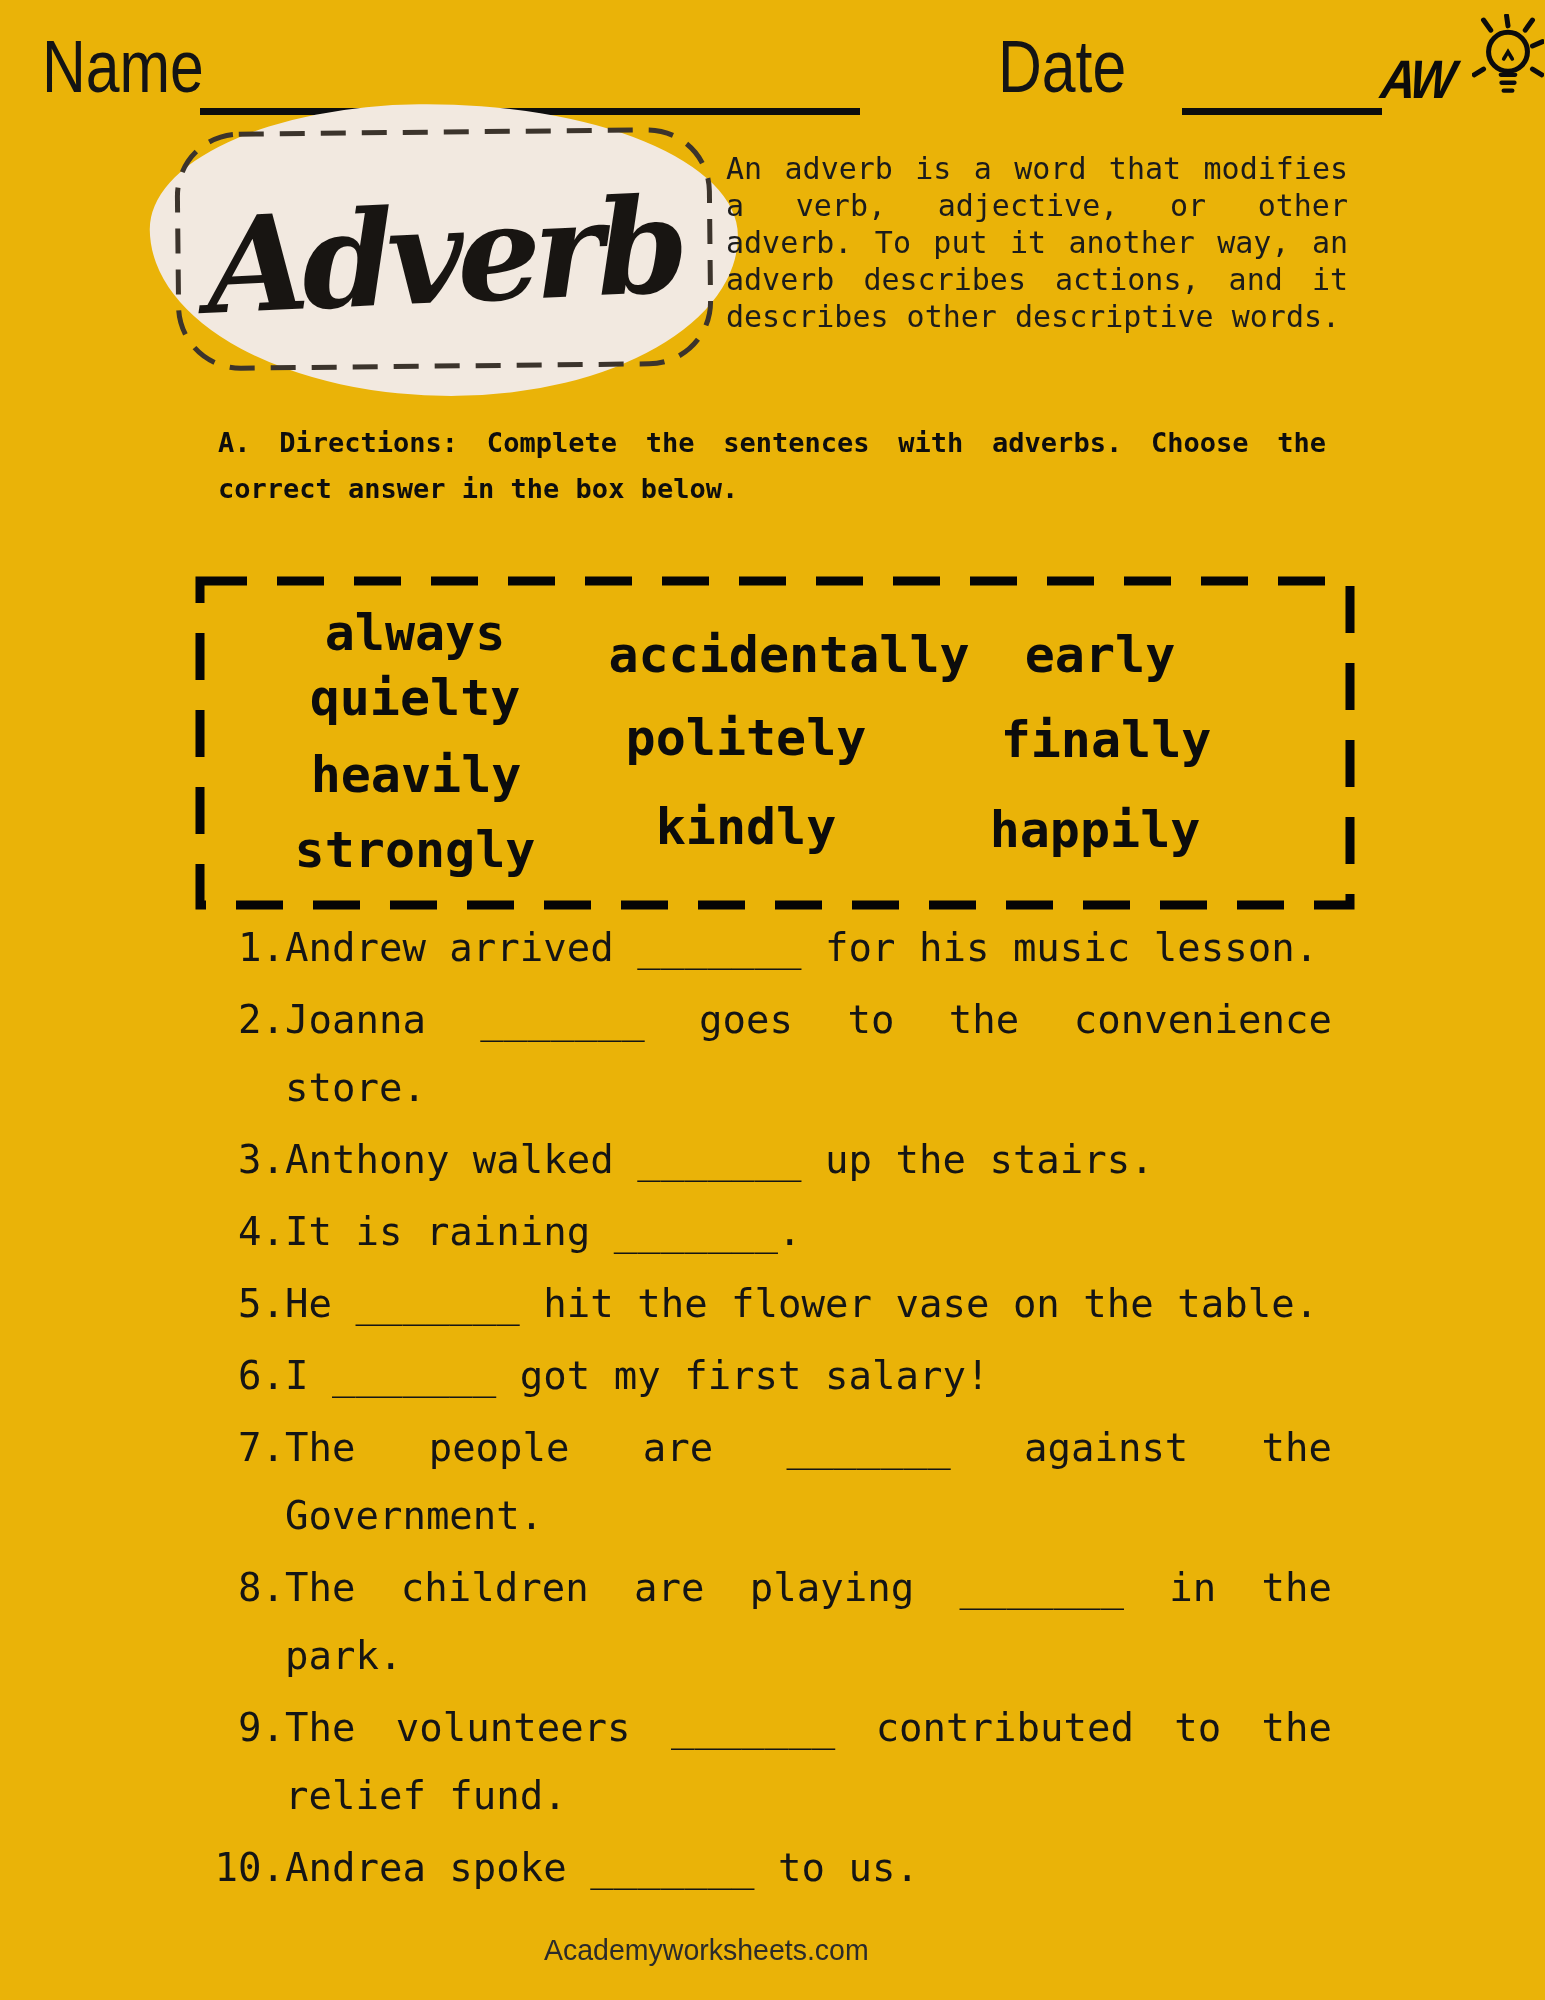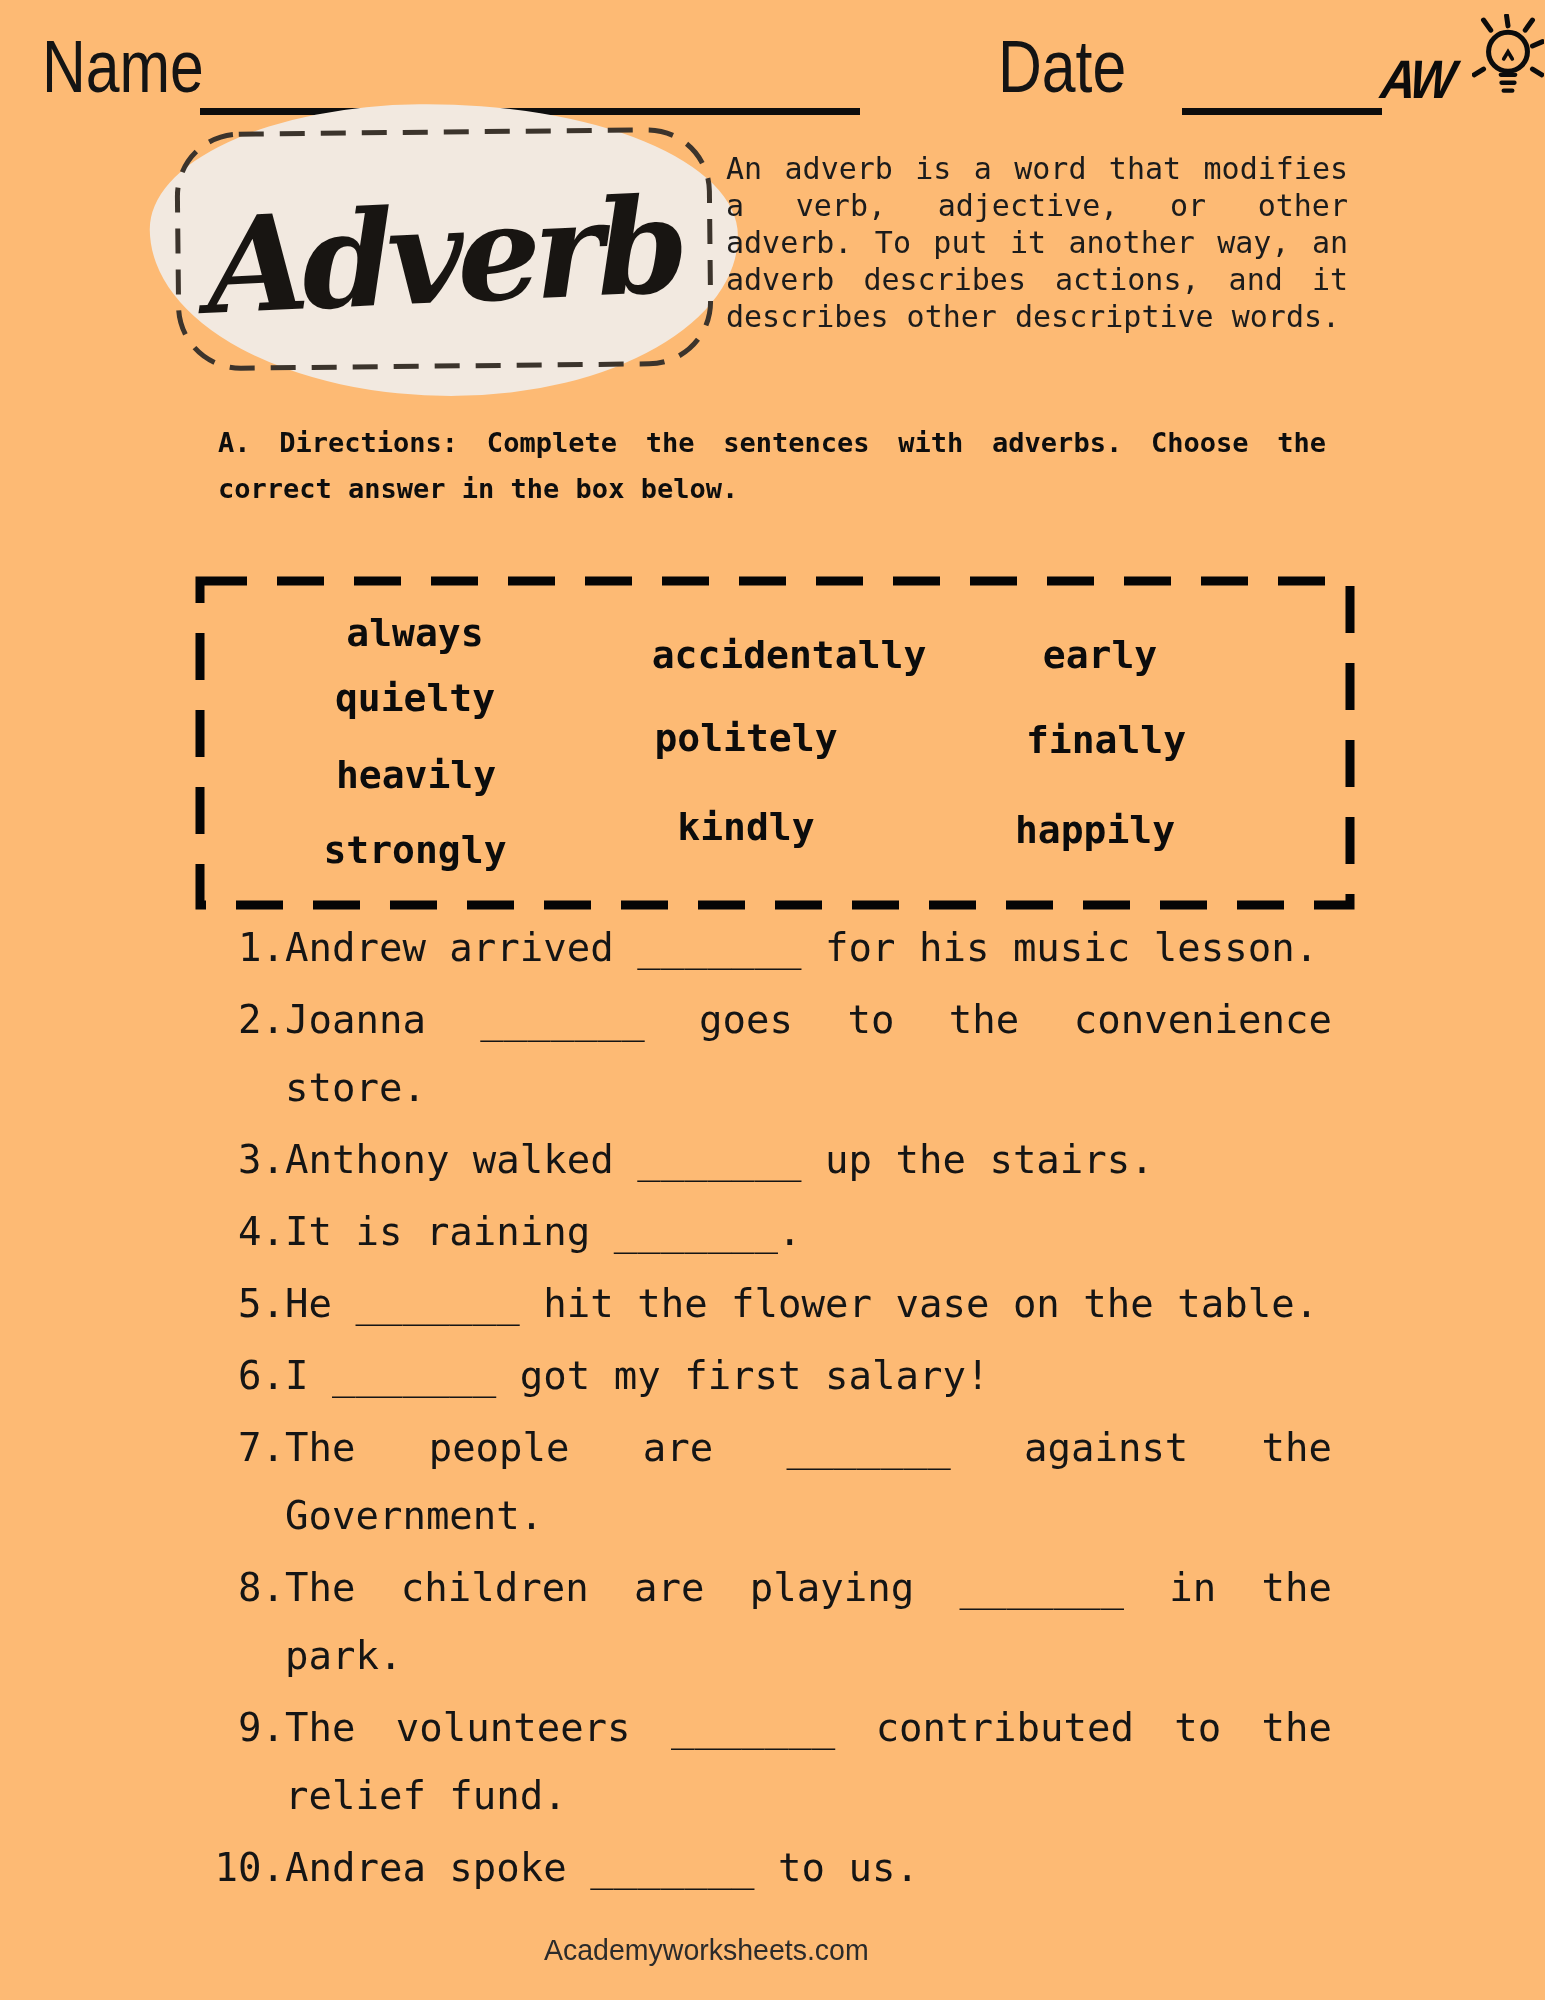--- a/index.html
+++ b/index.html
@@ -1,19 +1,19 @@
 <!DOCTYPE html>
 <html><head>
 <meta charset="utf-8">
 <style>
   html,body{margin:0;padding:0;background:#ffffff;}
   .page{
     position:relative;
     width:1545px;height:2000px;
-    background:#fdba74;
+    background:#eab308;
     font-family:"DejaVu Sans Mono", monospace;
     color:#111;
     overflow:hidden;
   }
   
   .hdr-label{
     position:absolute;
     font-family:"Liberation Sans", sans-serif;
     font-size:74px;line-height:1;
     color:#141414;
@@ -62,21 +62,21 @@
     position:absolute;left:218px;top:420px;width:1108px;
     font-size:27px;line-height:46px;font-weight:bold;
     text-align:justify;text-align-last:left;
     color:#0e0e0e;
   }
   
   .word-box{position:absolute;left:195px;top:576px;width:1160px;height:334px;}
   .word-box svg{position:absolute;left:0;top:0;}
   .bank-word{
     position:absolute;transform:translate(-50%,-50%);
-    font-size:38px;font-weight:bold;color:#0c0c0c;white-space:nowrap;
+    font-size:50px;font-weight:bold;color:#0c0c0c;white-space:nowrap;
   }
   .w1{left:220px;top:57px;}  .w2{left:220px;top:122px;}
   .w3{left:221px;top:199px;} .w4{left:220px;top:274px;}
   .w5{left:550px;top:79px;margin-left:44px;}  .w6{left:551px;top:162px;}
   .w7{left:551px;top:251px;} .w8{left:905px;top:79px;}
   .w9{left:911px;top:164px;} .w10{left:900px;top:254px;}
   
   .sentences{
     position:absolute;left:160px;top:914px;width:1172px;
     font-size:39px;line-height:68px;color:#151515;

